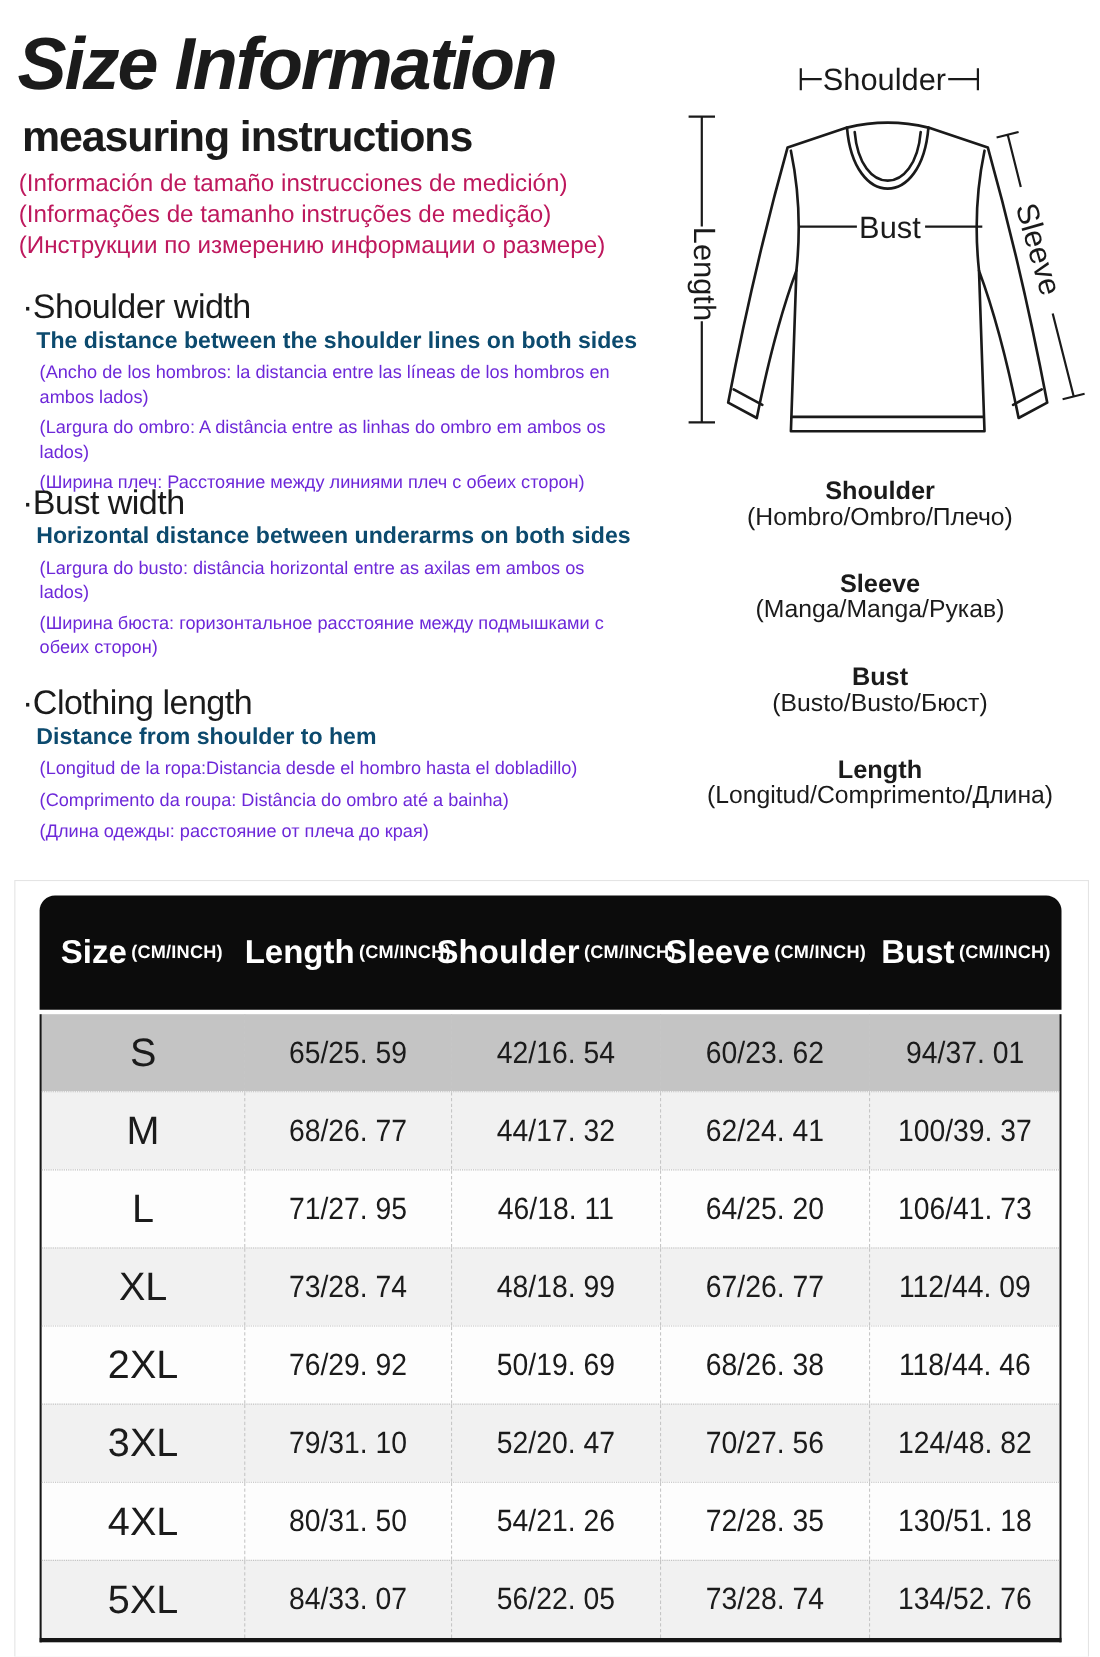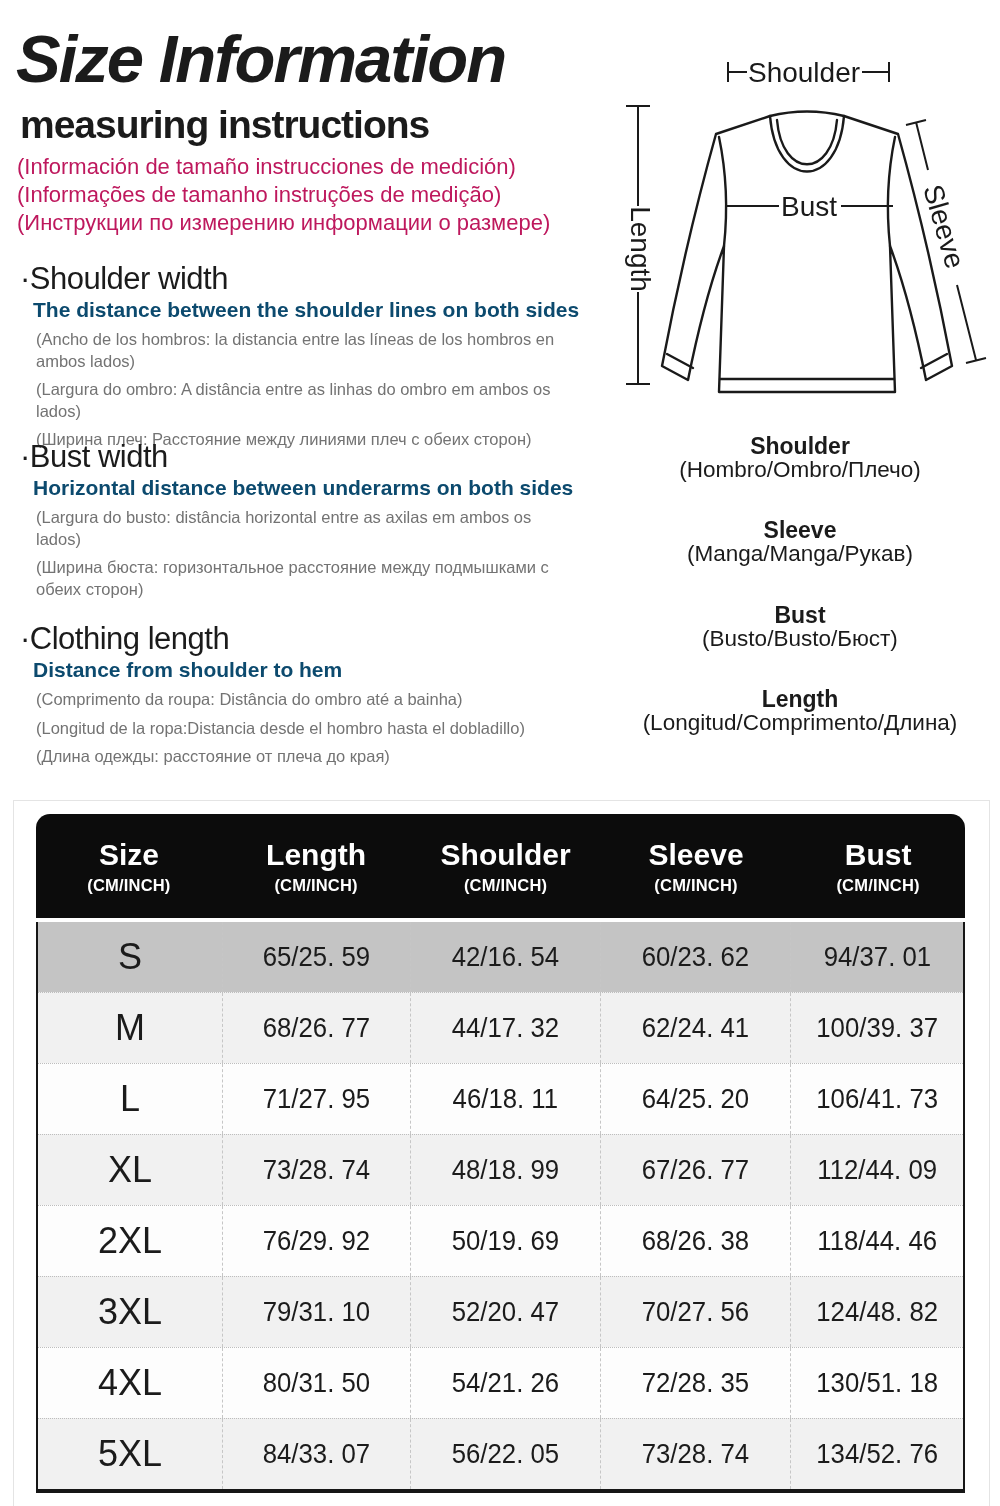--- a/index.html
+++ b/index.html
@@ -11,39 +11,39 @@
   .abs{position:absolute;}
 
   
   .page-title{left:16px;top:24px;font-size:67px;font-weight:700;letter-spacing:-2px;line-height:1.05;font-style:italic;}
   .page-subtitle{left:20px;top:103px;font-size:39px;font-weight:700;letter-spacing:-1px;}
   .title-trans{left:17px;top:153px;font-size:22px;line-height:28px;white-space:pre-line;color:#be185d;}
 
   .section{position:absolute;left:20px;width:575px;}
   .sec-head{font-size:31px;font-weight:400;letter-spacing:-0.5px;line-height:34px;}
   .sec-desc{font-size:21px;margin-left:13px;margin-top:2px;color:#0c4a6e;font-weight:bold;}
-  .sec-trans{font-size:16.5px;line-height:21.5px;margin-left:16px;margin-top:7px;white-space:pre-line;color:#737373;}
+  .sec-trans{font-size:16.5px;line-height:21.5px;margin-left:16px;margin-top:7px;white-space:pre-line;color:#6d28d9;}
 
   
   .diagram-wrap{left:600px;top:30px;width:400px;height:400px;}
 
   
   .legend{left:600px;top:0;width:400px;}
   .legend-group{position:absolute;left:0;width:400px;text-align:center;line-height:24px;}
   .legend-name{font-size:23px;font-weight:700;}
   .legend-trans{font-size:22.5px;}
 
   
   .card{left:13px;top:800px;width:975px;height:705px;background:#fff;border:1px solid #e4e4e4;}
   .tbl{position:absolute;left:22px;top:13px;width:929px;}
   .tbl-header{
     height:104px;background:#0c0c0c;border-radius:14px 14px 0 0;
     display:flex;align-items:center;color:#fff;
   }
-  .th{display:flex;flex-direction:column;align-items:center;justify-content:center;gap:4px;}
+  .th{display:flex;flex-direction:row;align-items:center;justify-content:center;gap:4px;}
   .th-label{font-size:30px;font-weight:700;}
   .th-unit{font-size:16.5px;font-weight:700;letter-spacing:0.2px;}
   .tbl-body{
     margin-top:4px;border-left:2px solid #161616;border-right:2px solid #161616;
     border-bottom:4px solid #161616;
   }
   .tr{display:flex;height:70px;}
   .tr + .tr{border-top:1px dotted #bdbdbd;}
   .row-dark{background:#c4c4c4;}
   .row-light{background:#f1f1f1;}
@@ -78,22 +78,22 @@
   <div class="sec-desc">Horizontal distance between underarms on both sides</div>
   <div class="sec-trans">(Largura do busto: distância horizontal entre as axilas em ambos os
 lados)</div>
   <div class="sec-trans">(Ширина бюста: горизонтальное расстояние между подмышками с
 обеих сторон)</div>
 </div>
 
 <div class="section" style="top:622px">
   <div class="sec-head">·Clothing length</div>
   <div class="sec-desc">Distance from shoulder to hem</div>
+  <div class="sec-trans">(Longitud de la ropa:Distancia desde el hombro hasta el dobladillo)</div>
   <div class="sec-trans">(Comprimento da roupa: Distância do ombro até a bainha)</div>
-  <div class="sec-trans">(Longitud de la ropa:Distancia desde el hombro hasta el dobladillo)</div>
   <div class="sec-trans">(Длина одежды: расстояние от плеча до края)</div>
 </div>
 
 <div class="abs diagram-wrap">
   <svg width="400" height="400" viewBox="0 0 400 400">
     <g stroke="#1a1a1a" stroke-width="2.4" fill="none" stroke-linejoin="round" stroke-linecap="round">
 
       <path fill="#ffffff" d="M 170,86 L 116,104 Q 85,215 62,336 L 88,350 Q 104,270 124,216
            L 119,362 L 295,362 L 290,216 Q 310,270 326,350 L 352,336 Q 329,215 298,104
            L 244,86 C 238,160 176,160 170,86 Z"></path>

